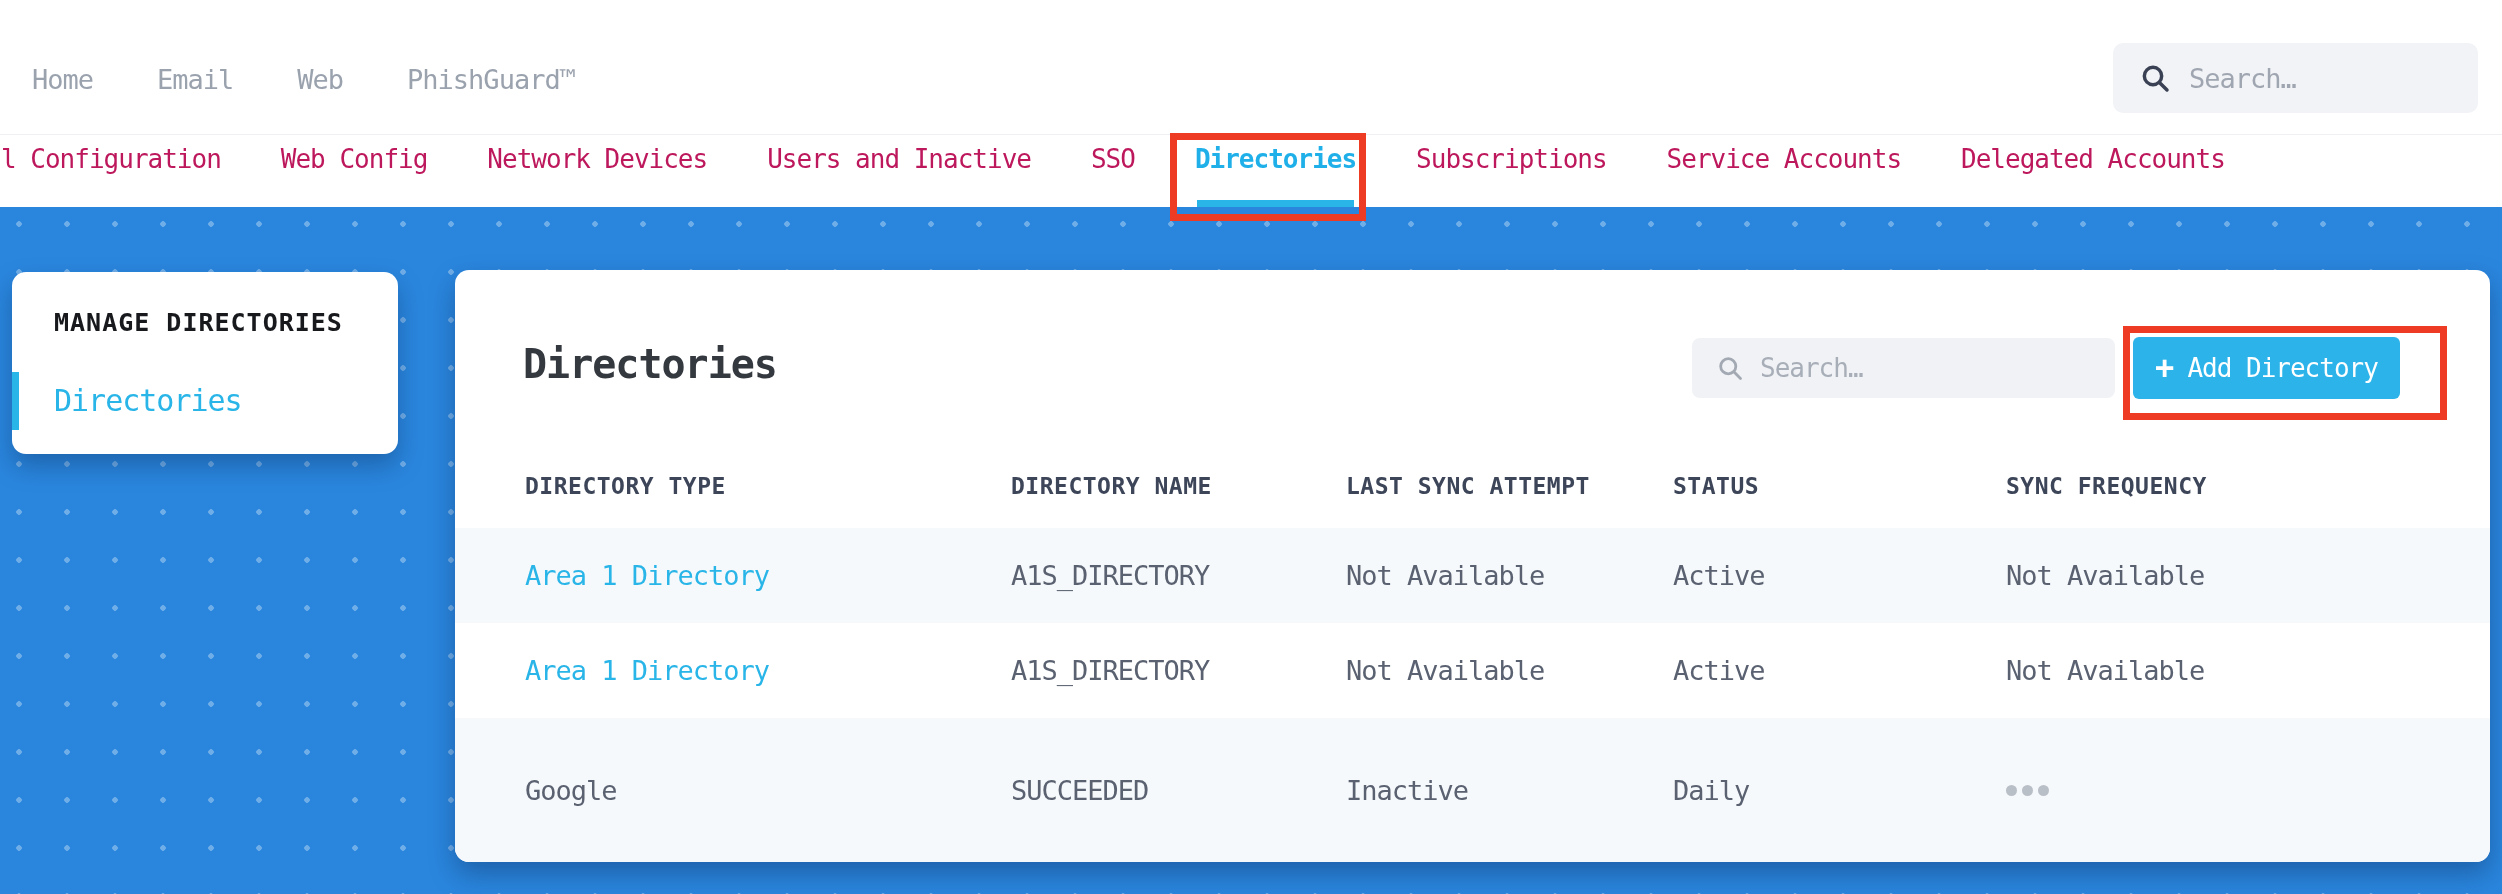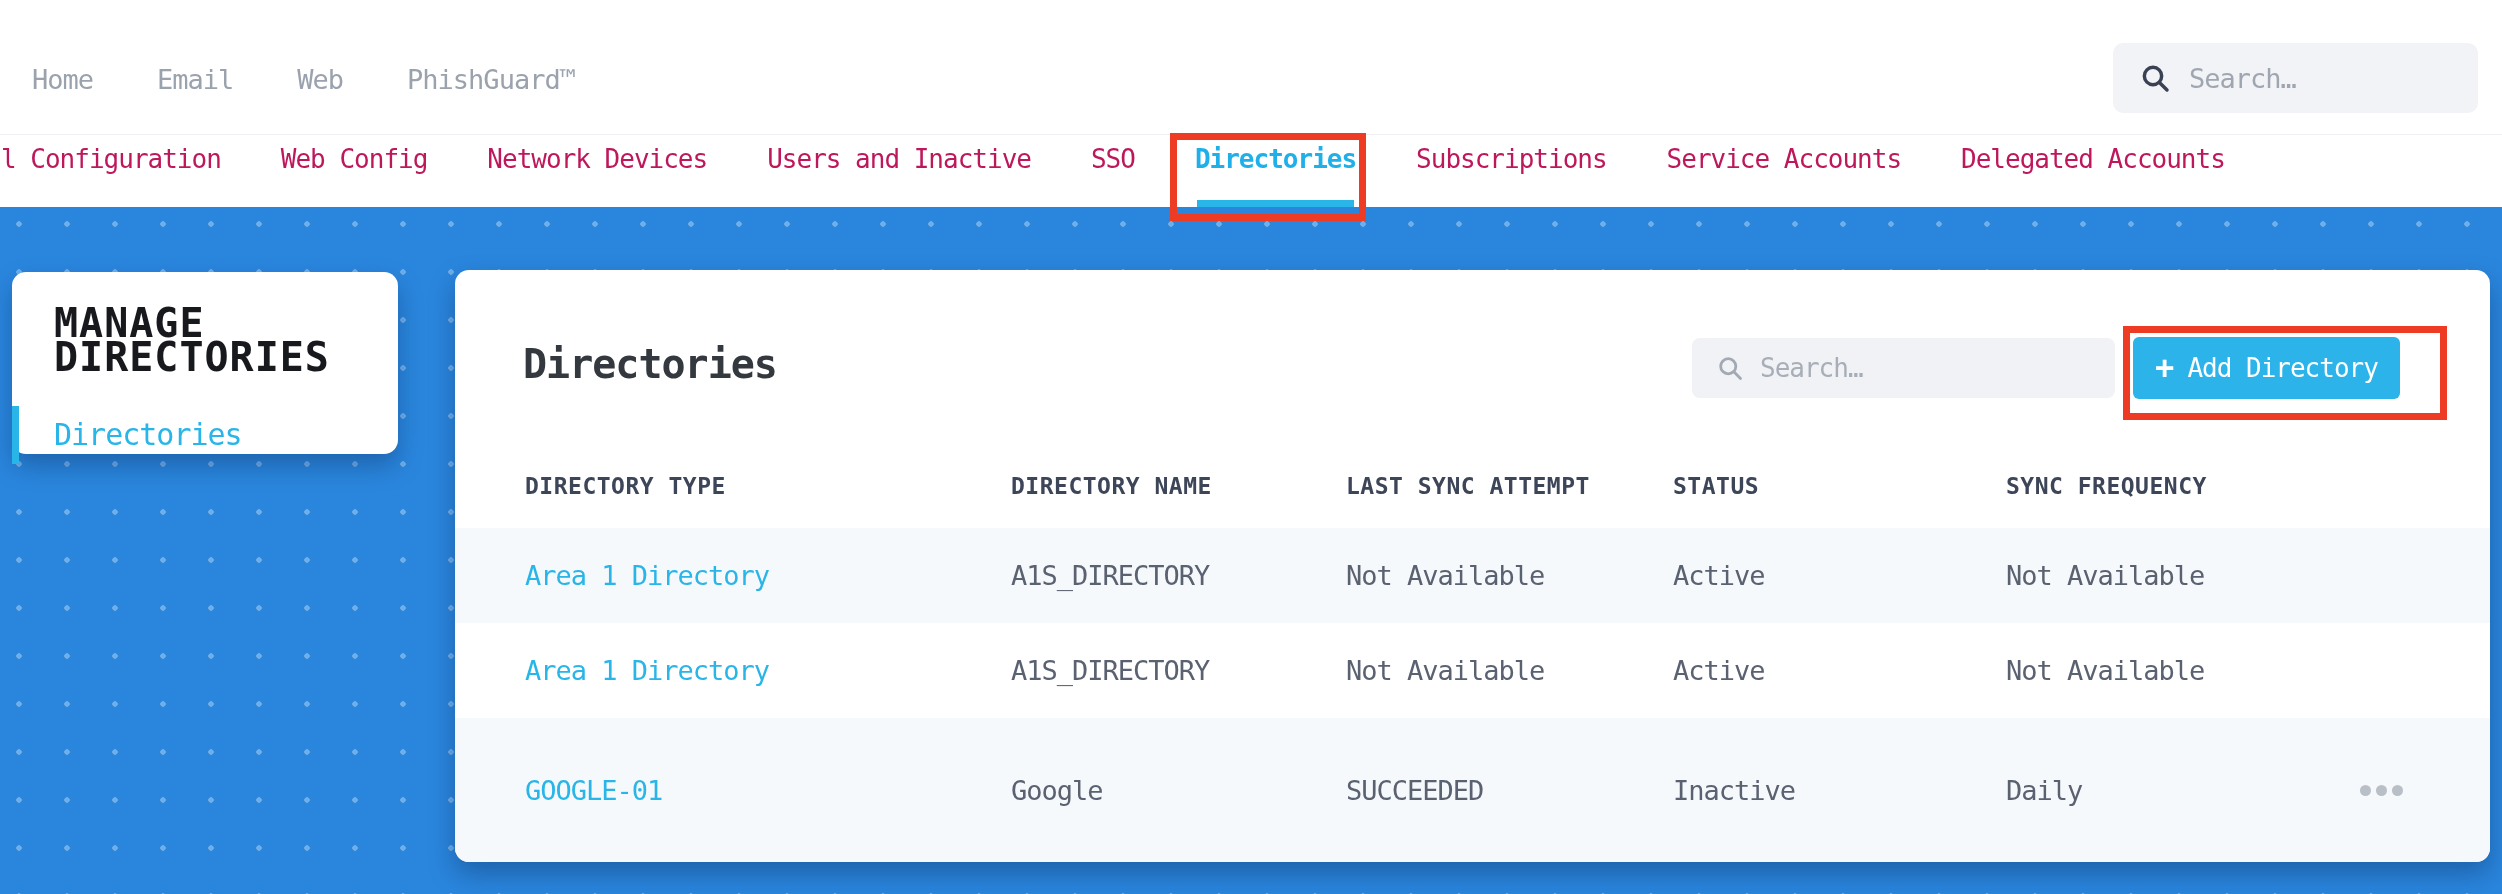--- a/index.html
+++ b/index.html
@@ -33,21 +33,21 @@
 
   
   .bluebg{ position:absolute; left:0; top:207px; width:2502px; height:687px; background:#2a86dd;
            background-image:radial-gradient(circle, rgba(255,255,255,0.33) 2.5px, transparent 3px);
            background-size:48px 48px; background-position:-5px -7px; z-index:1;}
 
   
   .side-card{ position:absolute; left:12px; top:272px; width:386px; height:182px; background:#fff;
               border-radius:14px; z-index:3; box-shadow:0 12px 24px rgba(10,40,90,0.35);
               padding-top:34px;}
-  .side-card .heading{ padding-left:42px; font-size:40px; font-weight:600; color:#17191d; letter-spacing:1px; line-height:34px;}
+  .side-card .heading{ padding-left:42px; font-size:25px; font-weight:600; color:#17191d; letter-spacing:1px; line-height:34px;}
   .side-item{ margin-top:44px; position:relative; padding-left:42px; font-size:30px; color:#29b5e8;
               letter-spacing:-1px; line-height:34px; cursor:pointer;}
   .side-item::before{ content:""; position:absolute; left:0; top:50%; transform:translateY(-50%);
                       width:7px; height:58px; background:#29b5e8;}
 
   
   .main-card{ position:absolute; left:455px; top:270px; width:2035px; height:592px; background:#fff;
               border-radius:14px; z-index:3; box-shadow:0 12px 26px rgba(10,40,90,0.38); overflow:hidden;}
   .card-header{ position:relative; height:173px; }
   .card-title{ position:absolute; left:68px; top:71px; font-size:40px; font-weight:600; color:#34393f; letter-spacing:-1px;}
@@ -147,21 +147,20 @@
   <div class="grid-row trow">
     <span class="link">Area 1 Directory</span>
     <span>A1S_DIRECTORY</span>
     <span>Not Available</span>
     <span>Active</span>
     <span>Not Available</span>
     <span></span>
   </div>
 
   <div class="grid-row trow alt last">
-    <span class="link">GOOGLE-01</span>
     <span>Google</span>
     <span>SUCCEEDED</span>
     <span>Inactive</span>
     <span>Daily</span>
     <span class="menu-dots">
         <i></i>
         <i></i>
         <i></i>
       </span>
   </div>

